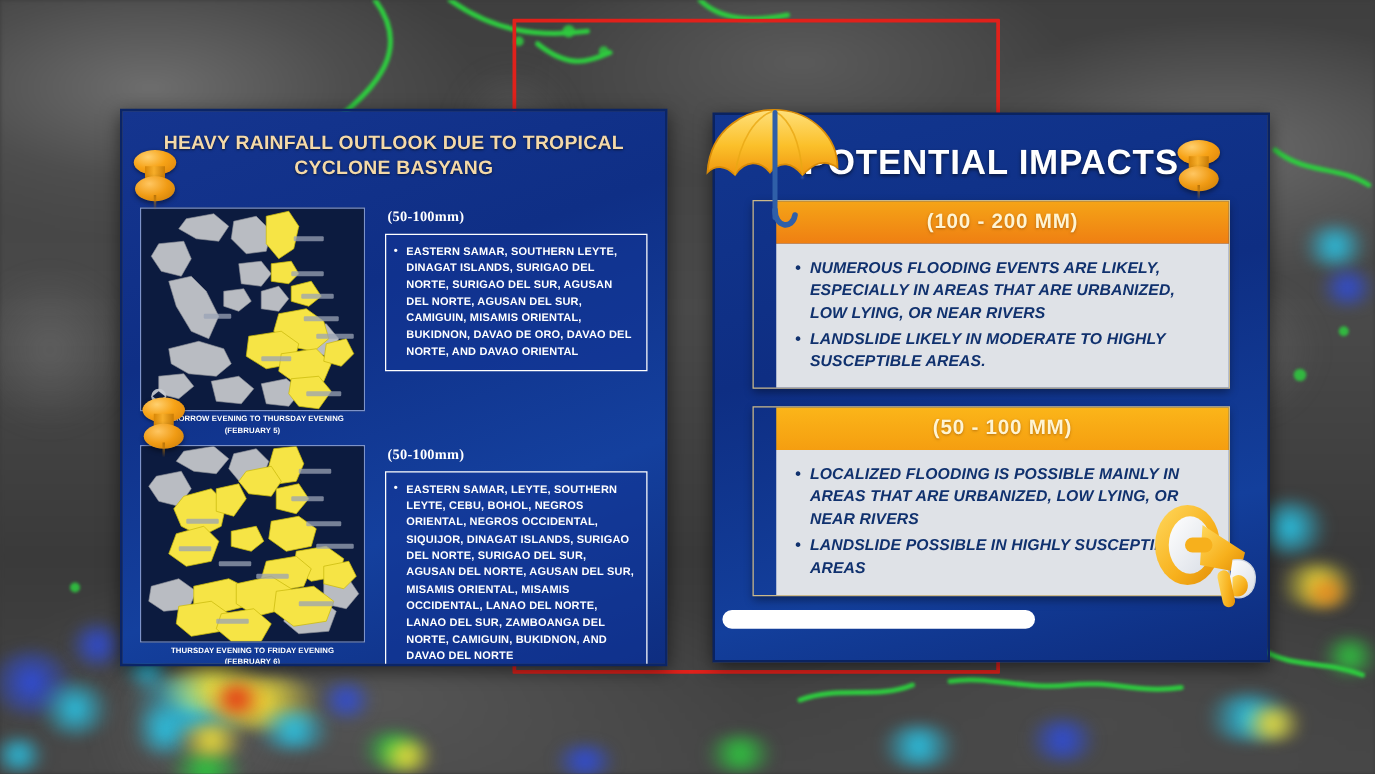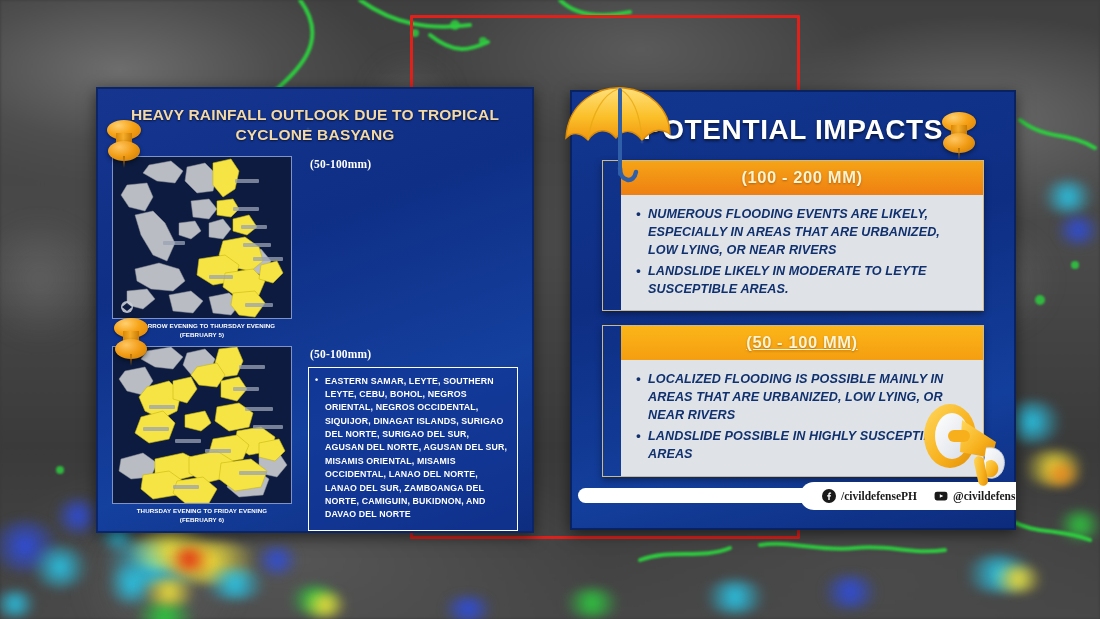--- a/index.html
+++ b/index.html
@@ -62,21 +62,21 @@
     content:""; position:absolute; inset:0;
     background:
       radial-gradient(circle 2px at 40px 60px, rgba(255,255,255,.16), rgba(0,0,0,0)),
       radial-gradient(circle 2px at 210px 40px, rgba(255,255,255,.13), rgba(0,0,0,0)),
       radial-gradient(circle 2px at 350px 300px, rgba(255,255,255,.12), rgba(0,0,0,0)),
       radial-gradient(circle 2px at 120px 410px, rgba(255,255,255,.12), rgba(0,0,0,0));
     pointer-events:none;
   }
   .left-title {
     position: relative; z-index: 2;
-    margin: 16px 22px 11px 22px;
+    margin: 16px 22px 21px 22px;
     color: #f4d9a8; text-align: center;
     font-size: 15.5px; font-weight: bold; line-height: 1.28;
     letter-spacing: .2px;
     text-shadow: 0 1px 2px rgba(0,0,0,.6);
   }
 
   .map-row { position: relative; z-index: 2; display: flex; padding: 0 14px; }
   .map-col { width: 190px; flex: none; }
   .map-box {
     position: relative; width: 180px; height: 163px;
@@ -141,21 +141,20 @@
     padding-left: 18px;
   }
   .impact-head {
     text-align: center; font-size: 16.5px; font-weight: bold;
     color: #fff4d2; letter-spacing: .6px; padding: 7px 0 8px 0;
     background: linear-gradient(180deg, #f5a417 0%, #ef7f12 100%);
     text-shadow: 0 1px 2px rgba(120,60,0,.5);
   }
   .impact-head.amber {
     background: linear-gradient(180deg, #fbb519 0%, #f59e10 100%);
-    text-decoration: underline;
   }
   .impact-body {
     background: #dfe2e7; padding: 11px 14px 12px 14px; font-style: italic;
   }
   .impact-li {
     color: #10316e; font-size: 12.6px; font-weight: bold;
     line-height: 1.42; letter-spacing: .1px;
     padding-left: 13px; position: relative; margin-bottom: 3px;
   }
   .impact-li:last-child { margin-bottom: 0; }
@@ -328,20 +327,23 @@
           </svg>
         </div>
         <div class="map-caption">
           <span>TOMORROW EVENING TO THURSDAY EVENING</span><br>
           <span>(FEBRUARY 5)</span>
         </div>
       </div>
 
       <div class="info-col">
         <div class="mm-label">(50-100mm)</div>
+        <div class="prov-box">
+          <div class="prov-text">EASTERN SAMAR, SOUTHERN LEYTE, DINAGAT ISLANDS, SURIGAO DEL NORTE, SURIGAO DEL SUR, AGUSAN DEL NORTE, AGUSAN DEL SUR, CAMIGUIN, MISAMIS ORIENTAL, BUKIDNON, DAVAO DE ORO, DAVAO DEL NORTE, AND DAVAO ORIENTAL</div>
+        </div>
       </div>
     </div>
 
     <div class="map-row" style="margin-top:6px;">
       <div class="map-col">
         <div class="map-box second">
           <svg viewBox="0 0 180 158" width="180" height="158">
             <rect width="180" height="158" fill="#0c1b3f"></rect>
             <g fill="#b9bcc2" stroke="#8d9099" stroke-width=".5">
               <path d="M34 4 L58 0 L70 10 L60 22 L42 20 L28 12 Z"></path>
@@ -398,48 +400,35 @@
     </div>
   </div>
 
   <div class="panel-right">
     <div class="right-title">POTENTIAL IMPACTS</div>
 
     <div class="impact-card">
       <div class="impact-head">(100 - 200 MM)</div>
       <div class="impact-body">
         <div class="impact-li">NUMEROUS FLOODING EVENTS ARE LIKELY, ESPECIALLY IN AREAS THAT ARE URBANIZED, LOW LYING, OR NEAR RIVERS</div>
-        <div class="impact-li">LANDSLIDE LIKELY IN MODERATE TO LEYTE SUSCEPTIBLE AREAS.</div>
+        <div class="impact-li">LANDSLIDE LIKELY IN MODERATE TO HIGHLY SUSCEPTIBLE AREAS.</div>
       </div>
     </div>
 
     <div class="impact-card">
       <div class="impact-head amber">(50 - 100 MM)</div>
       <div class="impact-body">
         <div class="impact-li">LOCALIZED FLOODING IS POSSIBLE MAINLY IN AREAS THAT ARE URBANIZED, LOW LYING, OR NEAR RIVERS</div>
         <div class="impact-li">LANDSLIDE POSSIBLE IN HIGHLY SUSCEPTIBLE AREAS</div>
       </div>
     </div>
   </div>
 
   <div class="social-bar">
     <div class="social-line"></div>
-    <div class="social-pill">
-      <svg class="sico" viewBox="0 0 24 24">
-        <circle cx="12" cy="12" r="12" fill="#1a1a1a"></circle>
-        <path d="M13.2 19v-6h2l.3-2.4h-2.3V9.1c0-.7.2-1.1 1.2-1.1h1.2V5.9c-.2 0-.9-.1-1.8-.1-1.8 0-3 1.1-3 3.1v1.7H8.7V13h2.1v6z" fill="#fff"></path>
-      </svg>
-      <span class="social-handle">/civildefensePH</span>
-      <span class="sico-gap"></span>
-      <svg class="sico" viewBox="0 0 24 24">
-        <rect x="1" y="4.5" width="22" height="15" rx="4" fill="#1a1a1a"></rect>
-        <path d="M10 8.8l6 3.2-6 3.2z" fill="#fff"></path>
-      </svg>
-      <span class="social-handle">@civildefens</span>
-    </div>
   </div>
 
   <div class="pin" style="left:105px; top:120px;">
     <div class="cap"></div>
       <div class="neck"></div>
       <div class="base"></div>
       <div class="needle"></div>
   </div>
   <div class="pin" style="left:112px; top:318px;">
     <div class="cap"></div>

